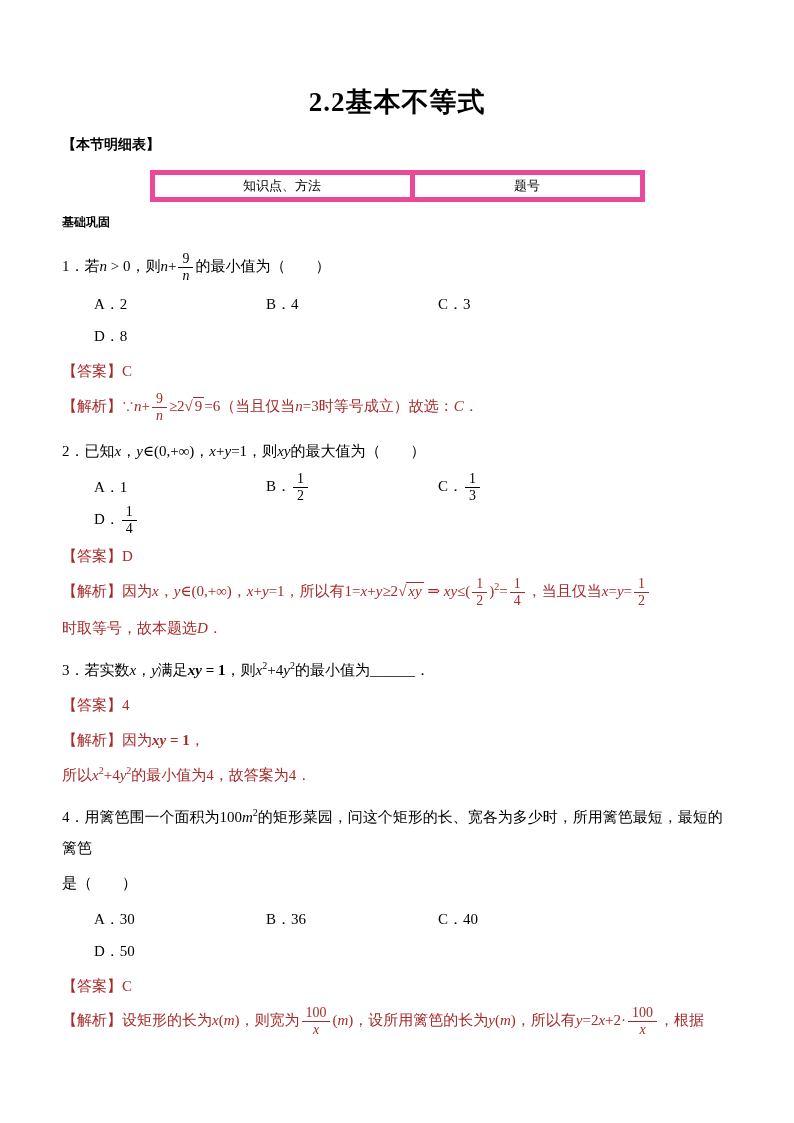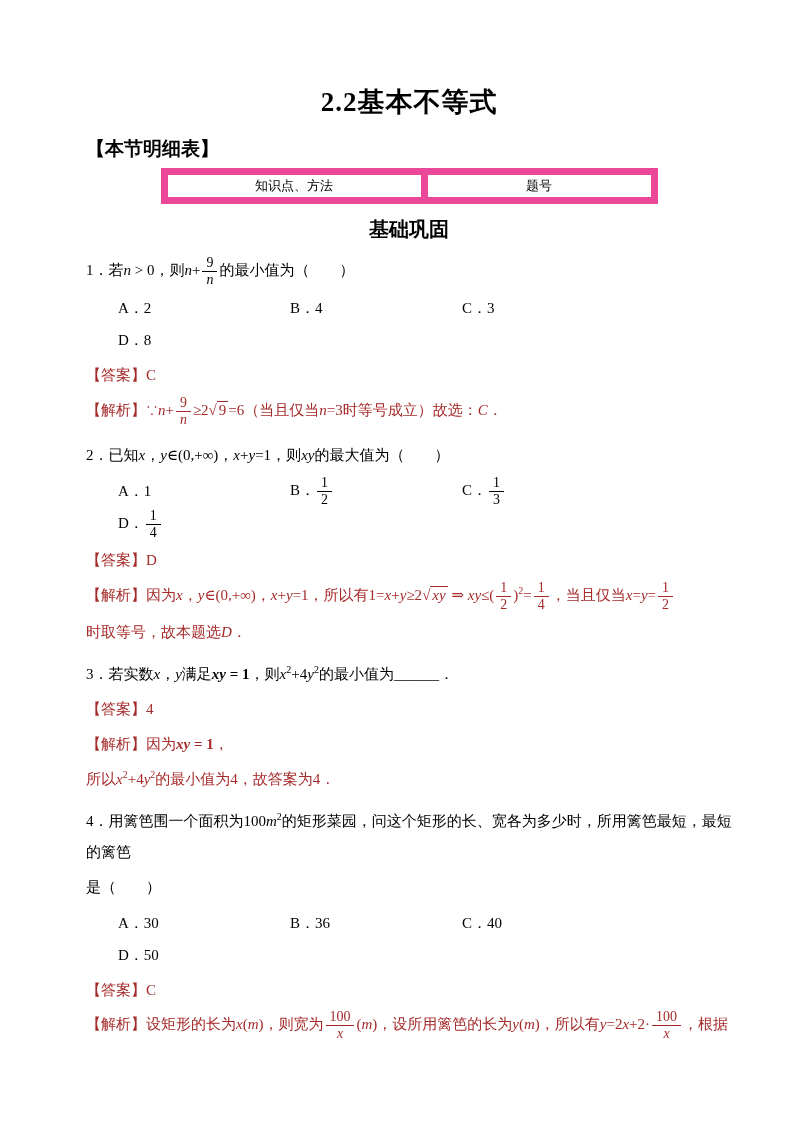--- a/index.html
+++ b/index.html
@@ -2,28 +2,28 @@
 <html style="--answer-color: #A52A2A;"><head>
 <meta charset="utf-8">
 <style>
   * { margin:0; padding:0; box-sizing:border-box; }
   html,body { background:#ffffff; }
   body {
     width:794px; height:1123px;
     font-family:"Liberation Serif","DejaVu Serif",serif;
     color:#000;
   }
-  .page { width:794px; height:1123px; padding:84px 62px 0 86px; overflow:hidden; position:relative; }
+  .page { width:794px; height:1123px; padding:84px 62px 0 62px; overflow:hidden; position:relative; }
   .title { text-align:center; font-size:27px; font-weight:bold; letter-spacing:1px; margin-bottom:16px; }
-  .section-label { font-size:19px; font-weight:bold; margin-bottom:6px;font-family:Liberation Serif, serif; }
+  .section-label { font-size:14px; font-weight:bold; margin-bottom:16px;font-family:Liberation Serif, serif; }
   .info-table { border-collapse:collapse; margin:0 auto 12px auto; font-size:13px; }
-  .info-table td { border:7px solid #ec4899; text-align:center; padding:2px 6px; height:23px; }
+  .info-table td { border:5px solid #ec4899; text-align:center; padding:2px 6px; height:23px; }
   .info-table .col-method { width:260px; }
   .info-table .col-num { width:230px; }
-  .subtitle { text-align:center; font-weight:bold; font-size:20px; margin:8px 0 12px 0; }
+  .subtitle { font-weight:bold; font-size:12px; margin:8px 0 20px 0; }
   .q { margin-bottom:12px; }
   .line { font-size:15px; line-height:2.05; margin:4px 0; }
   .options { font-size:15px; line-height:2.05; margin:4px 0; }
   .options .opt { display:inline-block; width:140px; vertical-align:middle;margin-left:32px; }
   .ans { color:var(--answer-color,#A52A2A); }
   
   .mi { font-style:italic; }
   .mb { font-weight:bold; }
   .mbi { font-weight:bold; font-style:italic; }
   sup.msup { font-size:10px; line-height:0; }

